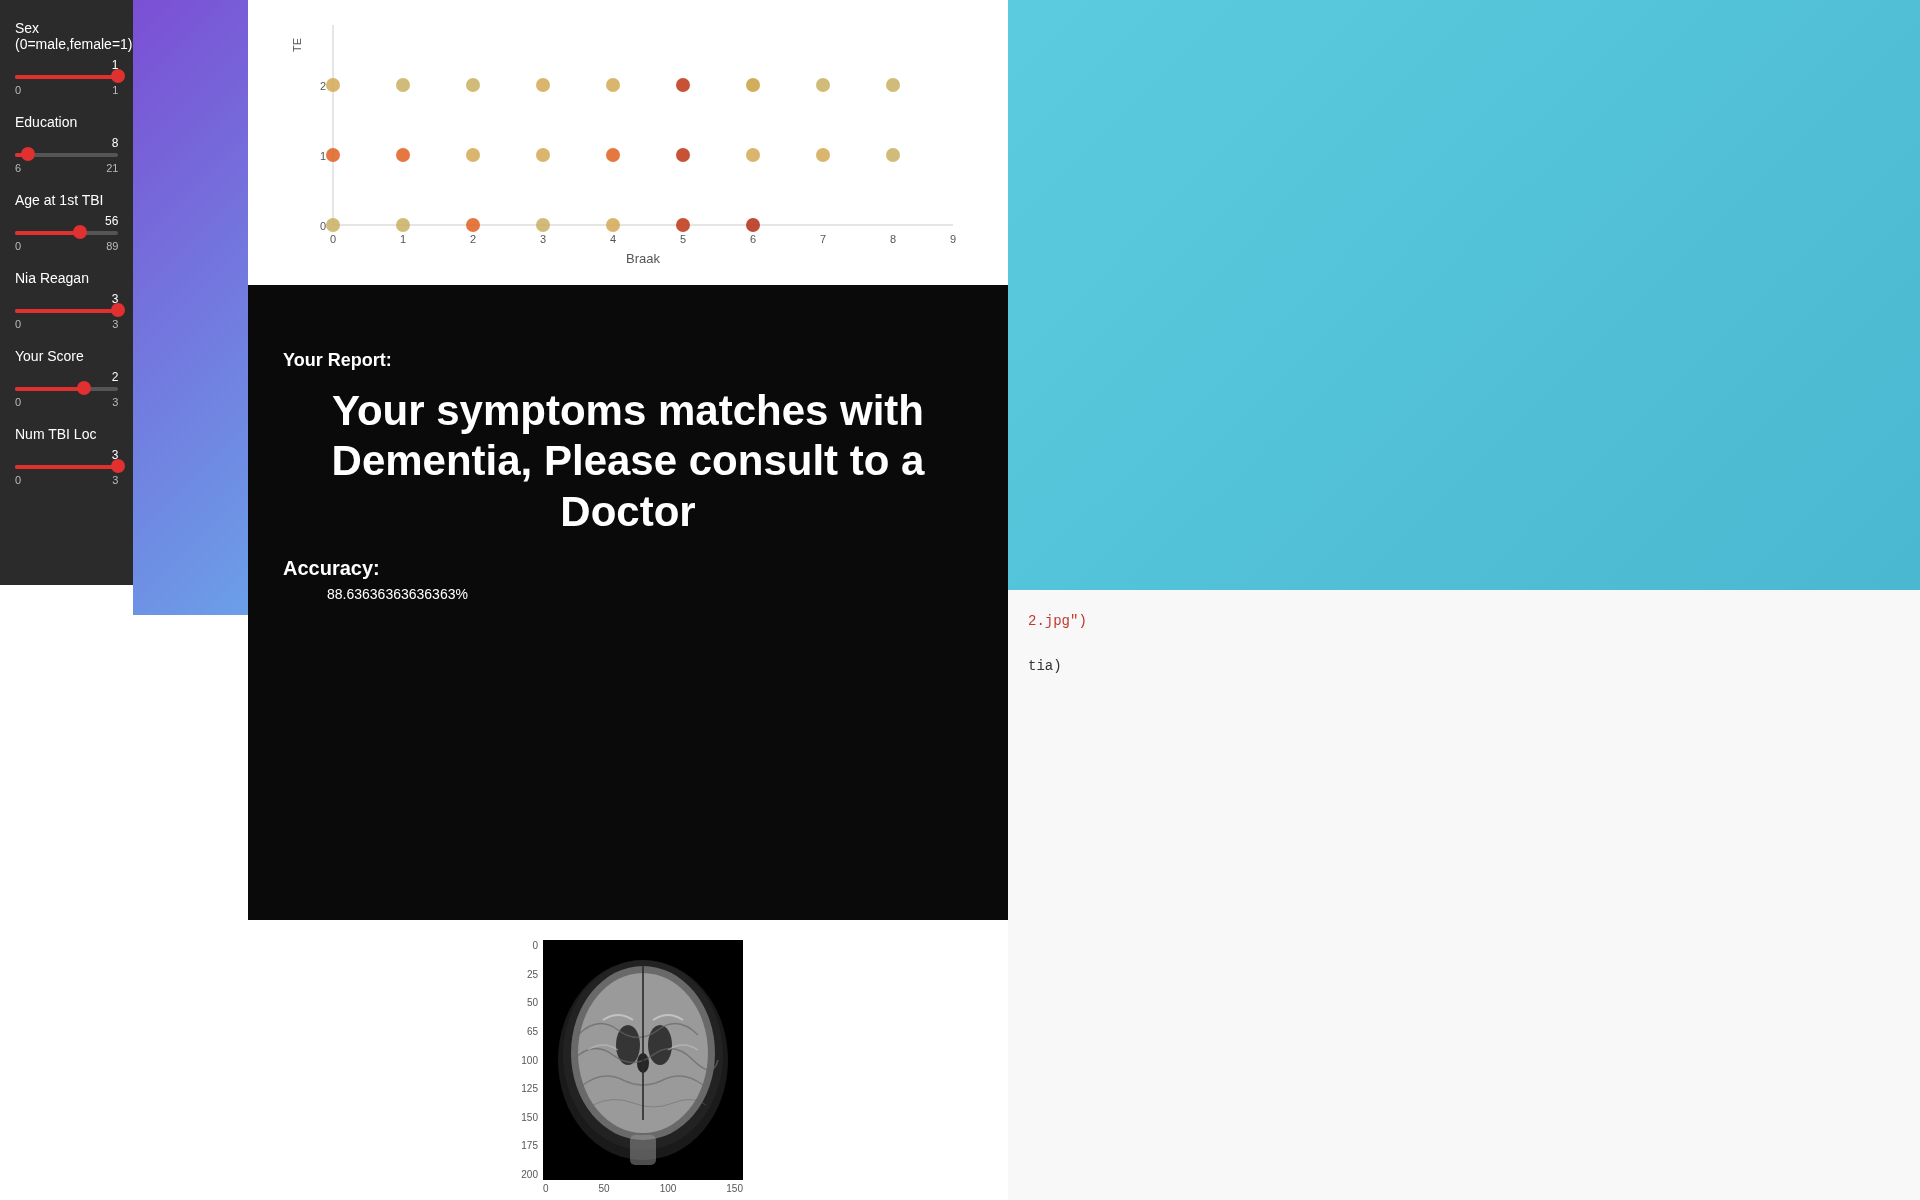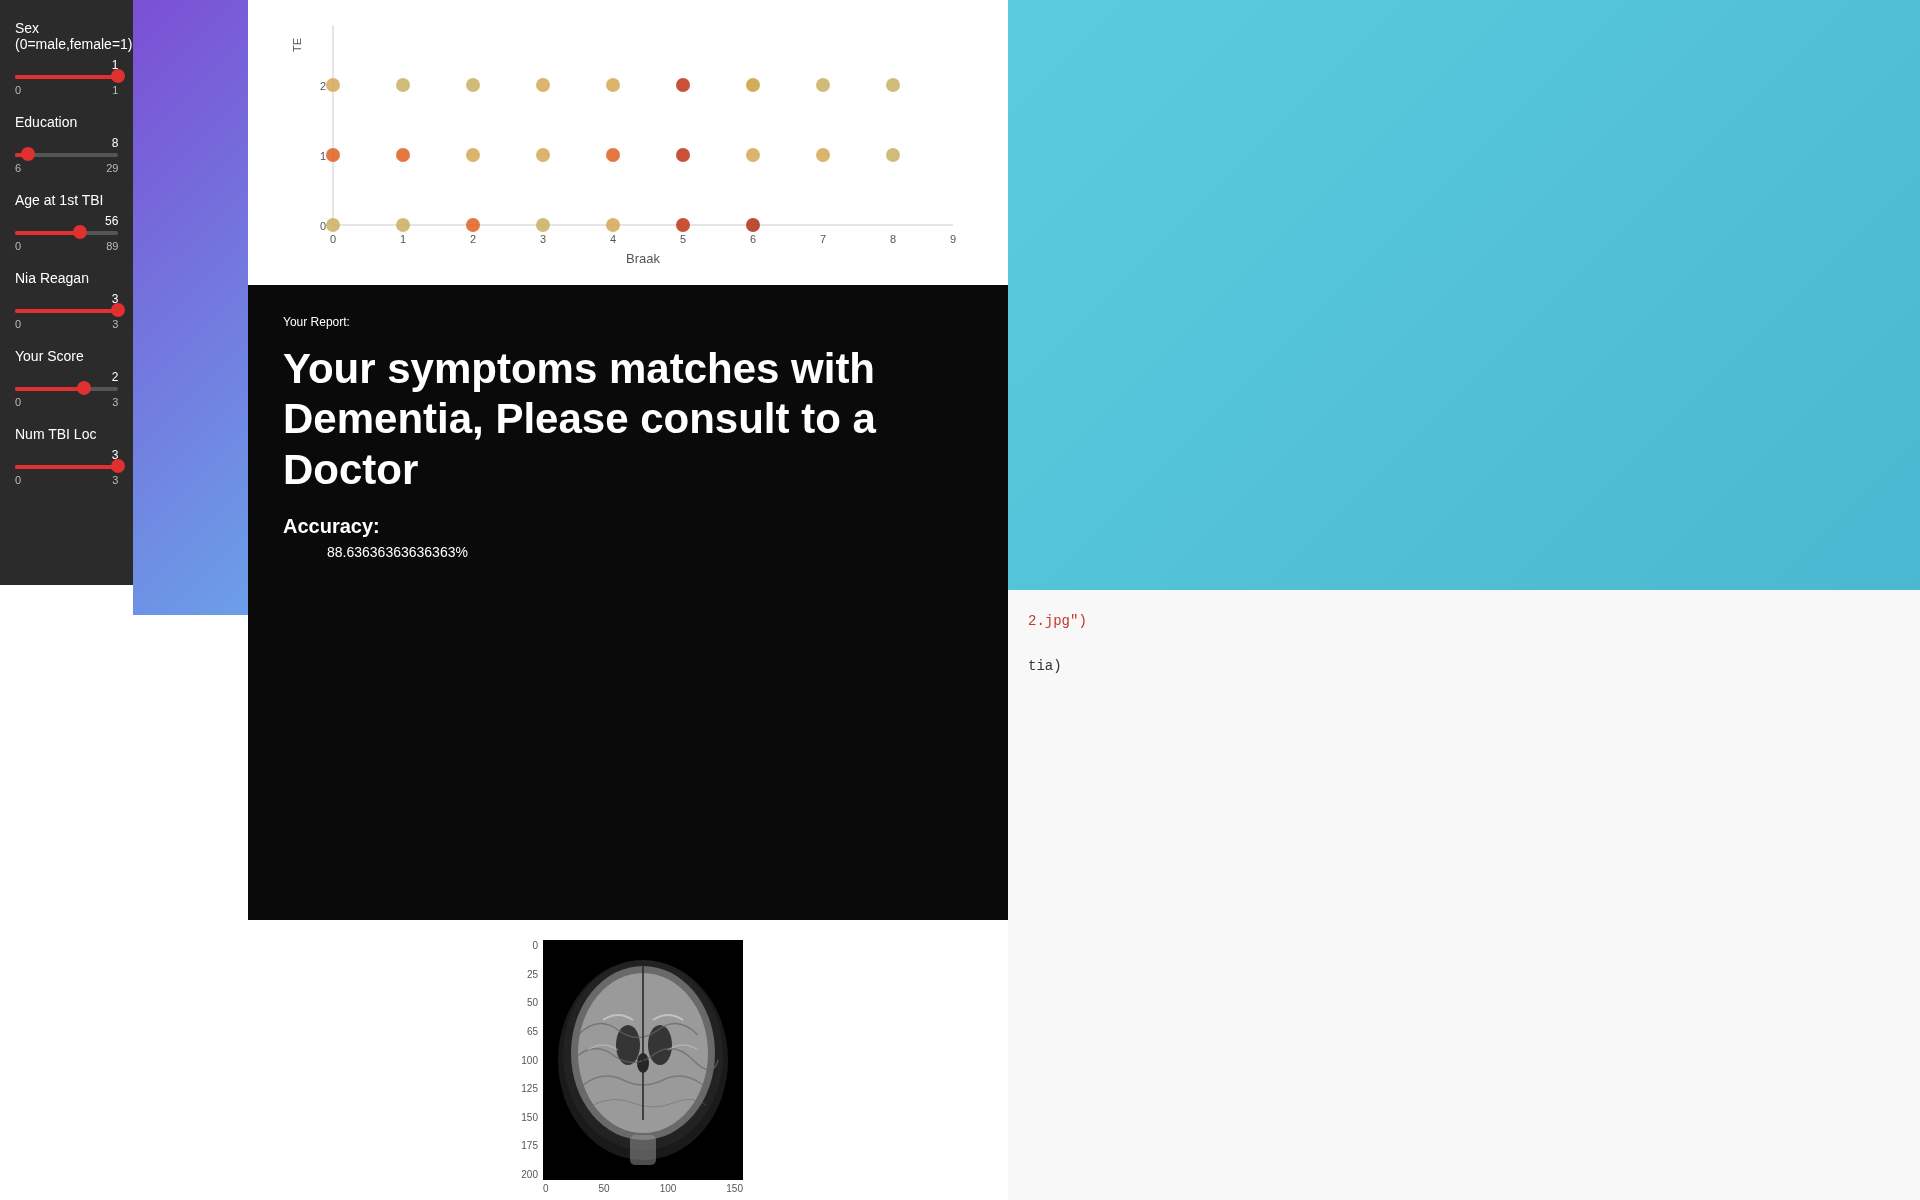--- a/index.html
+++ b/index.html
@@ -112,31 +112,33 @@
 
     
     #report-area {
       background: #0a0a0a;
       width: 760px;
       flex: 1;
       padding: 30px 35px;
       color: #fff;
     }
     .report-subtitle {
-      font-size: 12px;
-      font-weight: 400;
+      font-size: 18px;
+      font-weight: 700;
       color: #fff;
       margin-bottom: 15px;
+      margin-top: 35px;
     }
     .report-main {
       font-size: 42px;
       font-weight: 700;
       color: #fff;
       line-height: 1.2;
       margin-bottom: 20px;
+      text-align: center;
     }
     .accuracy-label {
       font-size: 20px;
       font-weight: 700;
       color: #fff;
       margin-bottom: 6px;
     }
     .accuracy-value {
       font-size: 14px;
       color: #fff;
@@ -222,21 +224,21 @@
       <div class="slider-value-row">
         <span>8</span>
       </div>
       <div class="slider-track-container">
         <div class="slider-track"></div>
         <div class="slider-fill" style="width:13%"></div>
         <div class="slider-thumb" style="left:13%"></div>
       </div>
       <div class="slider-range-row">
         <span>6</span>
-        <span>29</span>
+        <span>21</span>
       </div>
     </div>
 
     <div class="slider-group">
       <div class="slider-label">Age at 1st TBI</div>
       <div class="slider-value-row">
         <span>56</span>
       </div>
       <div class="slider-track-container">
         <div class="slider-track"></div>

